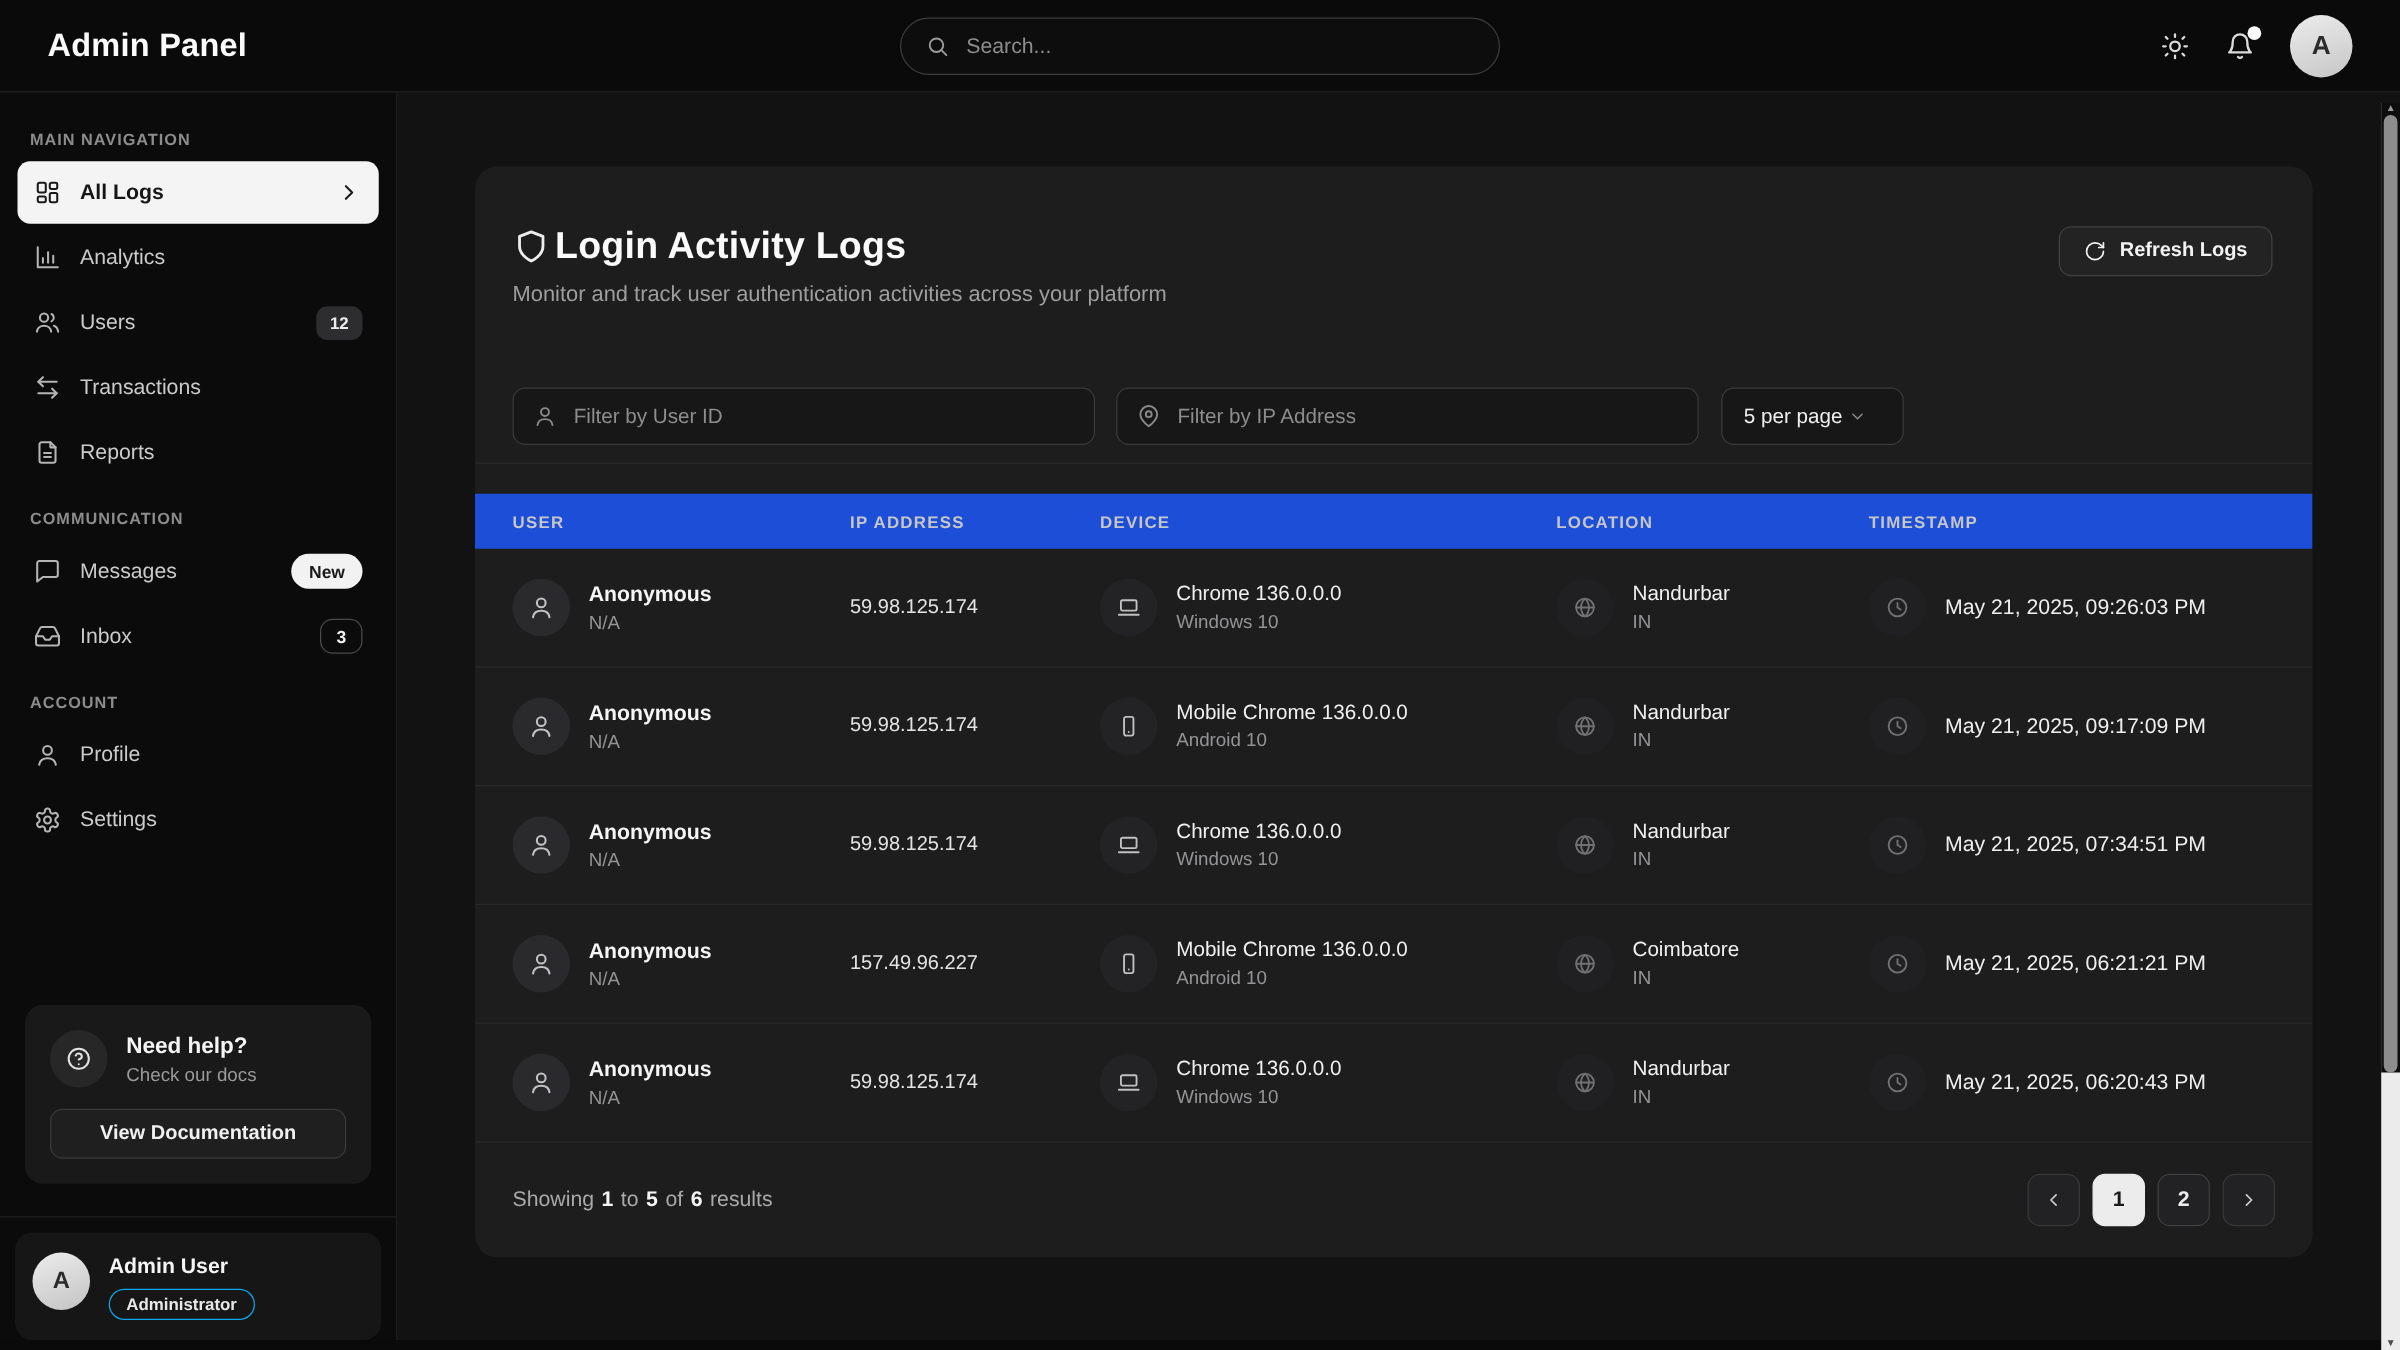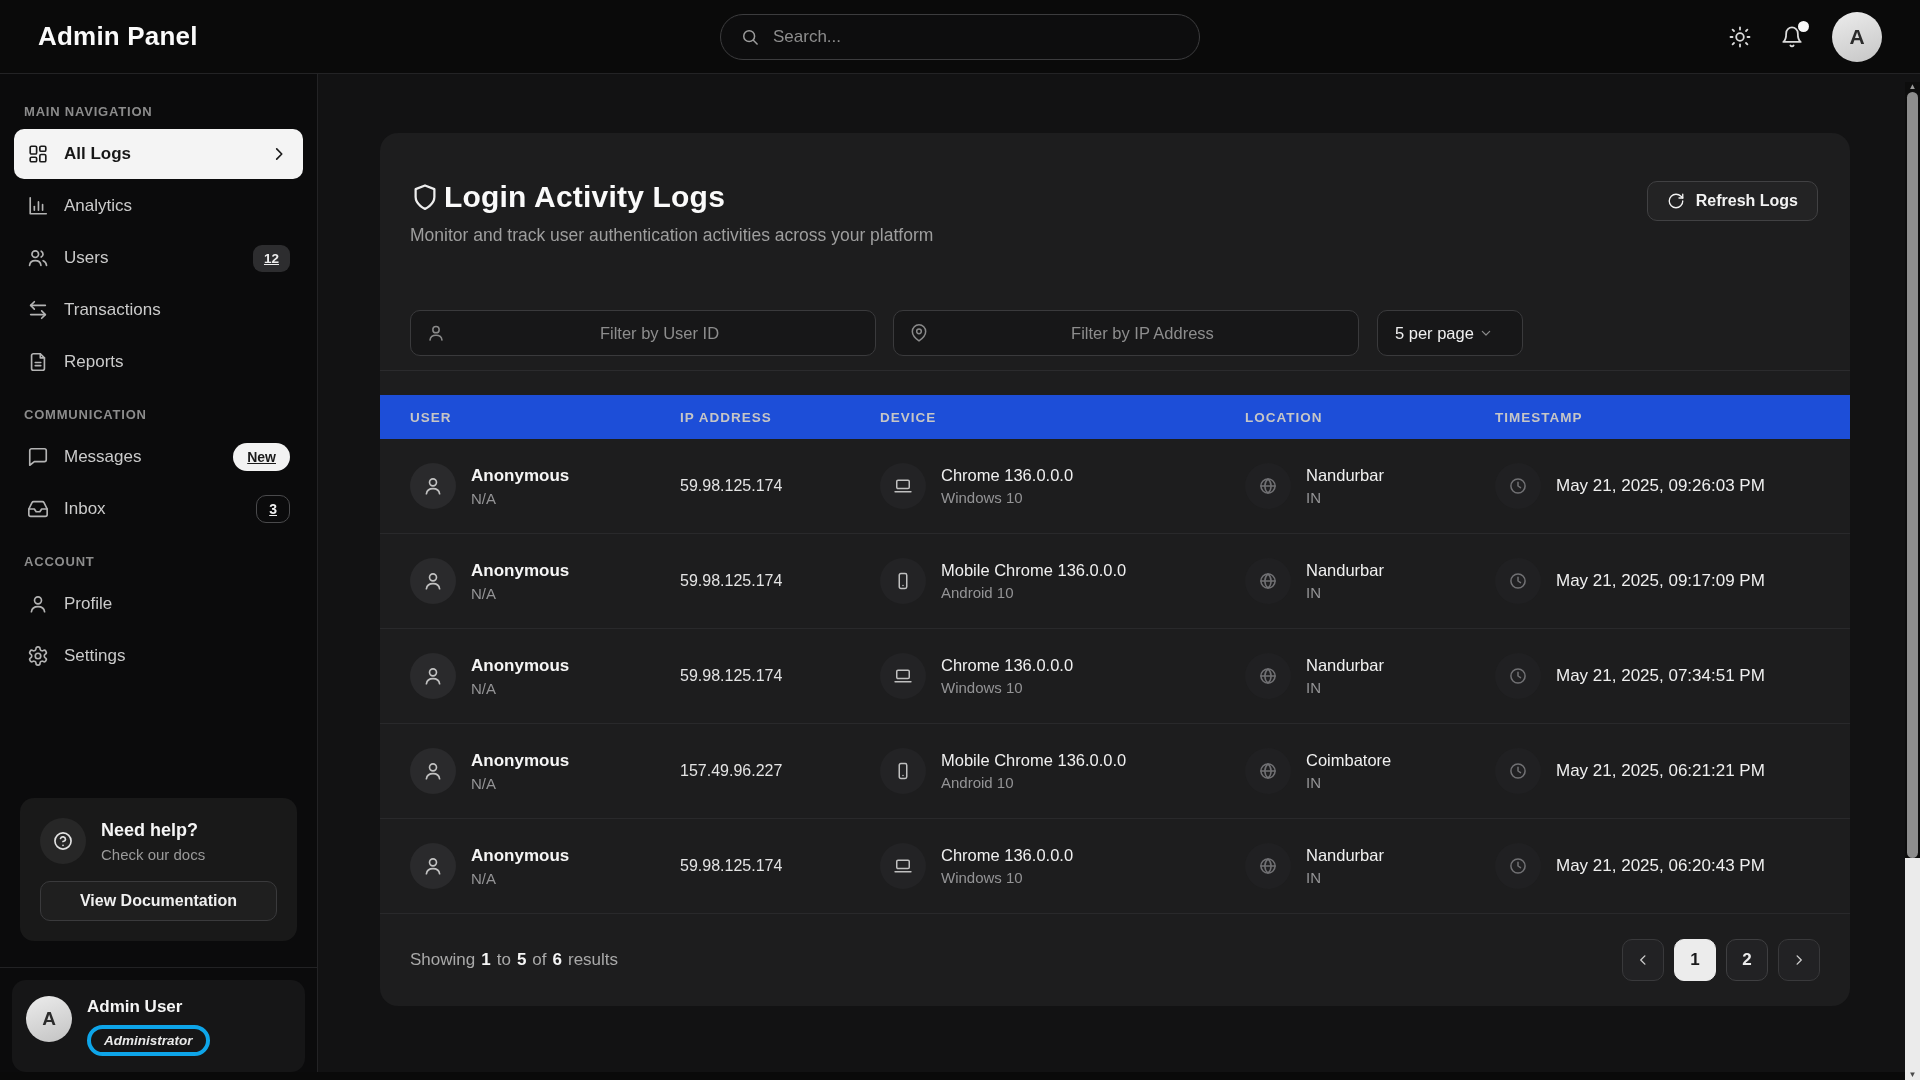--- a/index.html
+++ b/index.html
@@ -37,21 +37,21 @@
     display:flex; flex-direction:column; overflow:hidden; }
   nav { padding-top:12px; }
   .nav-label { padding:18px 24px 10px; font-size:13px; font-weight:700; letter-spacing:.8px; color:#8c8c8c; }
   .nav-item { height:50px; margin:0 14px 2px; padding:0 13px; display:flex; align-items:center; gap:15px;
     border-radius:10px; color:#cbcbcb; font-size:17px; cursor:pointer; }
   .nav-item .icon { width:22px; height:22px; color:#b4b4b4; }
   .nav-item.active { background:#f4f4f4; color:#161616; font-weight:700; }
   .nav-item.active .icon { color:#1a1a1a; }
   .trail { margin-left:auto; }
   .chev { width:18px; height:18px; color:#1f1f1f; }
-  .badge { font-weight:700;text-decoration:underline; }
+  .badge { font-weight:700; }
   .badge-subtle { background:#2d2d2f; color:#ededed; font-size:13.5px; padding:6px 11px; border-radius:9px; }
   .badge-light { background:#f2f2f2; color:#1a1a1a; font-size:14px; padding:6px 14px; border-radius:999px; }
   .badge-outline { border:1px solid #4a4a4c; color:#f0f0f0; font-size:14px; padding:5px 12px; border-radius:10px; }
 
   .help-card { margin:auto 20px 0; background:#191919; border-radius:14px; padding:20px; }
   .help-head { display:flex; gap:15px; align-items:flex-start; }
   .help-q { width:46px; height:46px; border-radius:50%; background:#272727; color:#e2e2e2;
     display:flex; align-items:center; justify-content:center; flex:none; }
   .help-title { font-size:18px; font-weight:700; color:#f5f5f5; padding-top:2px; }
   .help-sub { font-size:15px; color:#9a9a9a; margin-top:5px; }
@@ -59,40 +59,40 @@
     border-radius:10px; color:#f0f0f0; font-weight:700; font-size:16px; cursor:pointer;
     font-family:"Liberation Sans",sans-serif; }
 
   .side-bottom { margin-top:26px; border-top:1px solid #222224; padding:12px 12px 0; }
   .user-card { background:#161617; border-radius:14px; padding:16px 14px; display:flex; gap:15px;
     align-items:flex-start; cursor:pointer; }
   .user-avatar { width:46px; height:46px; border-radius:50%; flex:none;
     background:linear-gradient(160deg,#ececec,#c3c3c3); color:#2b2b2b; font-weight:700; font-size:19px;
     display:flex; align-items:center; justify-content:center; }
   .user-name { font-size:17px; font-weight:700; color:#f5f5f5; padding-top:1px; }
-  .user-role { display:inline-block; margin-top:8px; border:4px solid #0ea5e9; border-radius:999px;
-    padding:4px 13px; font-size:13.5px; font-weight:700; color:#e8e8e8;font-style:italic; }
+  .user-role { display:inline-block; margin-top:8px; border:1px solid #0ea5e9; border-radius:999px;
+    padding:4px 13px; font-size:13.5px; font-weight:700; color:#e8e8e8; }
 
   
   .content { flex:1; background:#121213; overflow:hidden; }
   .card { width:1470px; height:873px; margin:59px 0 0 62px; background:#1d1d1e; border-radius:18px;
     display:flex; flex-direction:column; overflow:hidden; }
   .card-head { padding:44px 32px 0 30px; display:flex; justify-content:space-between; align-items:flex-start; }
   .title-row { display:flex; align-items:center; gap:4px; height:40px; color:#ededed; }
   .title-row h1 { font-size:30px; font-weight:700; color:#fafafa; letter-spacing:.2px; }
   .subtitle { margin-top:8px; font-size:17.5px; color:#9e9e9e; }
   .refresh-btn { height:40px; margin-top:4px; padding:0 19px; background:#232324; border:1px solid #414143;
     border-radius:10px; color:#f2f2f2; font-weight:700; font-size:16px; display:flex; align-items:center;
     gap:11px; cursor:pointer; font-family:"Liberation Sans",sans-serif; }
 
   .filters { margin-top:64px; padding:0 30px 14px; display:flex; gap:17px; border-bottom:1px solid #2b2b2d; }
   .filter-input { width:466px; height:46px; border:1px solid #3a3a3c; border-radius:10px; background:#171718;
     display:flex; align-items:center; gap:13px; padding:0 15px; color:#8f8f8f; }
   .filter-input input { flex:1; background:transparent; border:none; outline:none; color:#e8e8e8;
-    font-size:16.5px; font-family:"Liberation Sans",sans-serif;text-align:center; }
+    font-size:16.5px; font-family:"Liberation Sans",sans-serif; }
   .filter-input input::placeholder { color:#8d8d8d; }
   .per-page { margin-left:1px; width:146px; height:46px; border:1px solid #3a3a3c; border-radius:10px;
     background:#171718; color:#efefef; font-size:16.5px; display:flex; align-items:center;
     justify-content:space-between; padding:0 28px 0 17px; cursor:pointer; font-family:"Liberation Sans",sans-serif; }
   .dim { color:#8a8a8a; }
 
   .table { display:flex; flex-direction:column; flex:1; }
   .grid-cols { display:grid; grid-template-columns:270px 200px 365px 250px 1fr; padding:0 30px; align-items:center; }
   .thead { margin-top:24px; height:44px; background:#1d4ed8; color:#c6c6c6; font-size:13.5px;
     font-weight:700; letter-spacing:1px; }

